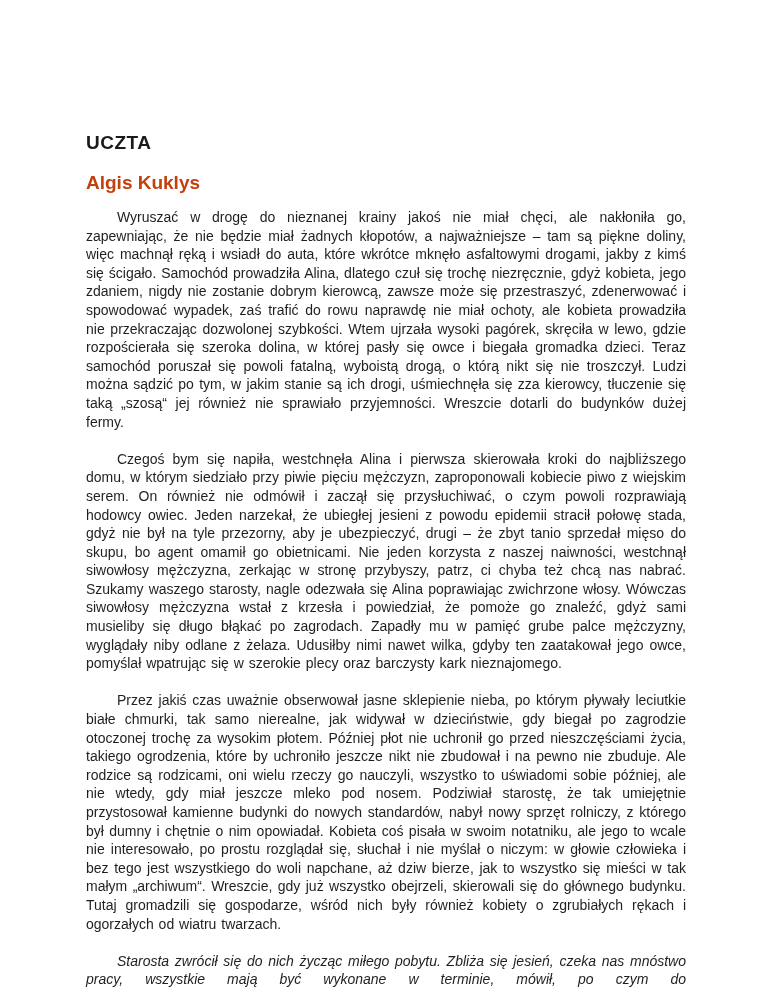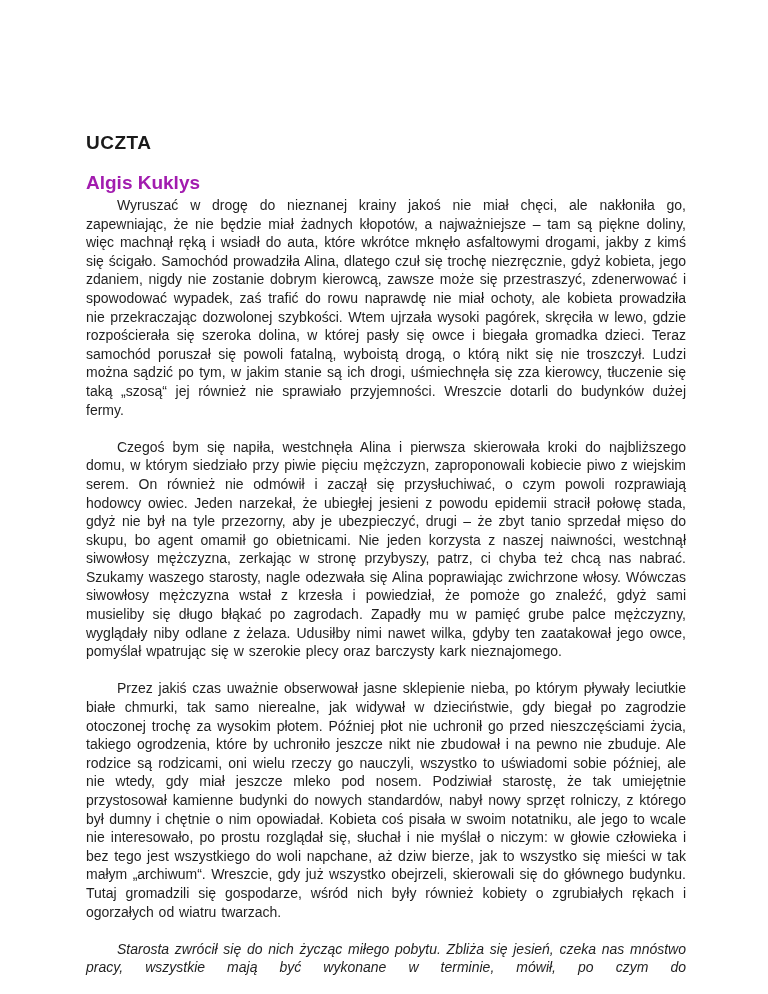--- a/index.html
+++ b/index.html
@@ -26,34 +26,34 @@
     line-height: 23px;
     font-weight: bold;
     color: #1a1a1a;
     margin: 0;
     letter-spacing: 0.5px;
   }
   .doc-author {
     font-size: 19px;
     line-height: 23px;
     font-weight: bold;
-    color: #a21caf;
+    color: #c2410c;
     margin: 17px 0 0 0;
   }
   .doc-paragraph {
     font-size: 14px;
     line-height: 18.6px;
     color: #1f1f1f;
     margin: 18.6px 0 0 0;
     text-align: justify;
     text-indent: 31px;
     word-spacing: 1px;
   }
   .doc-paragraph.first {
-    margin-top: 2px;
+    margin-top: 14px;
   }
   
   .doc-paragraph.continued {
     text-align-last: justify;
     font-style: italic;
   }
 </style>
 </head>
 <body>
 

